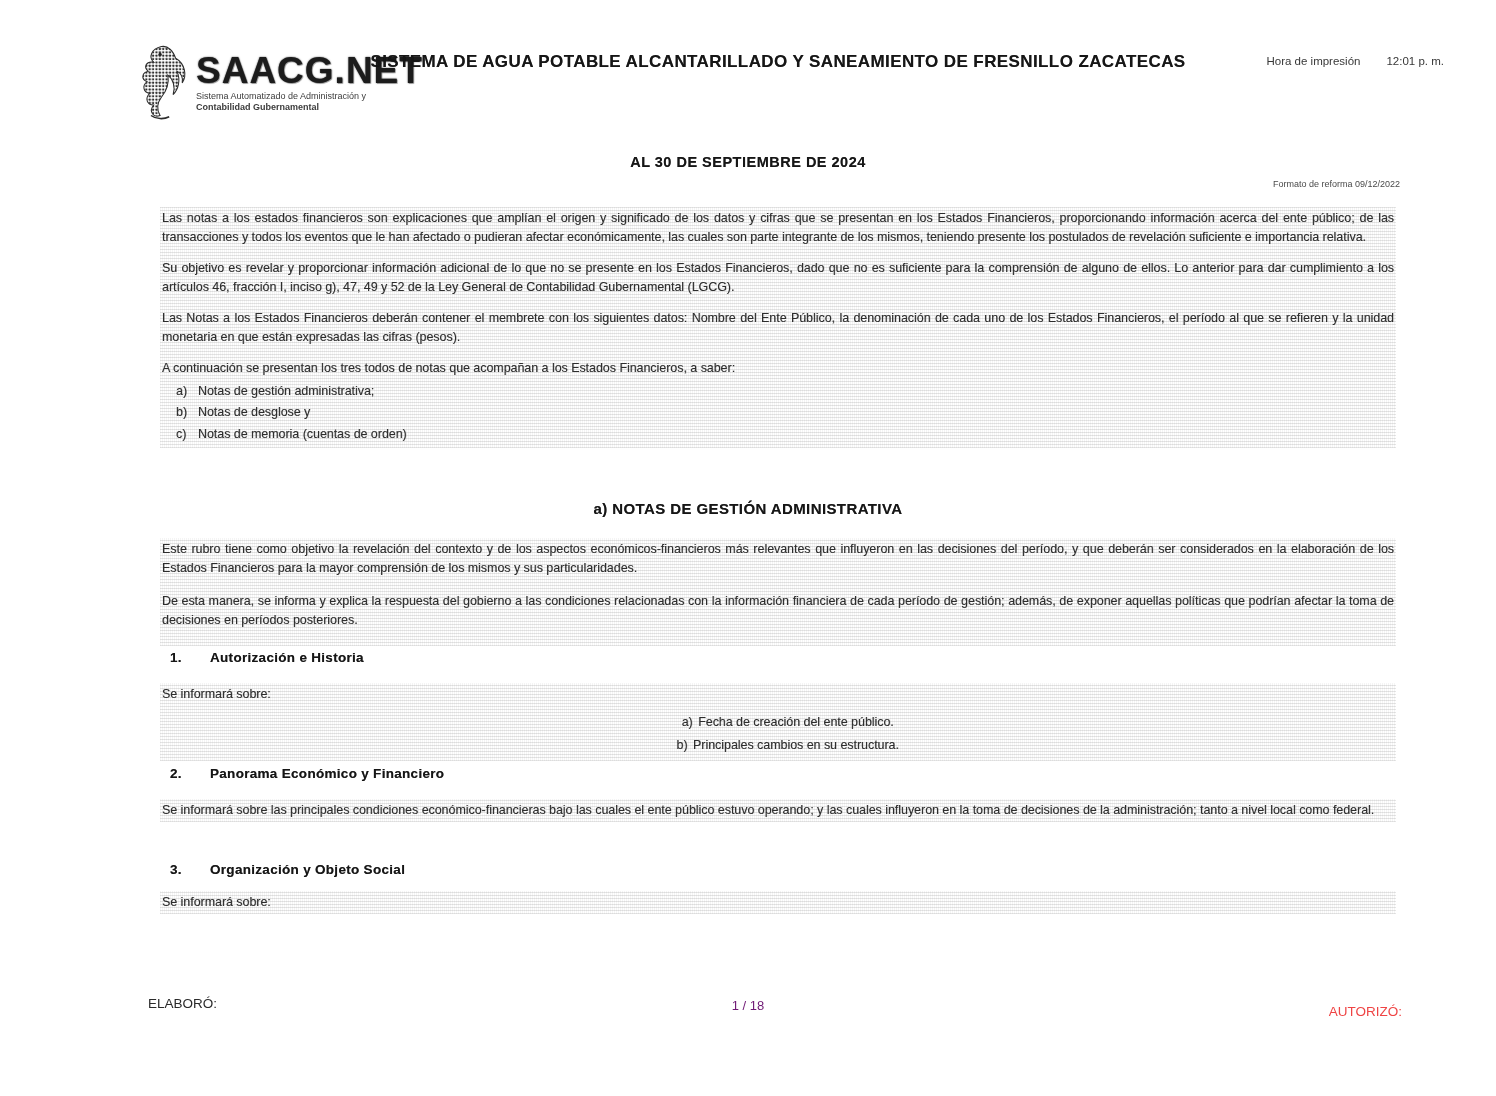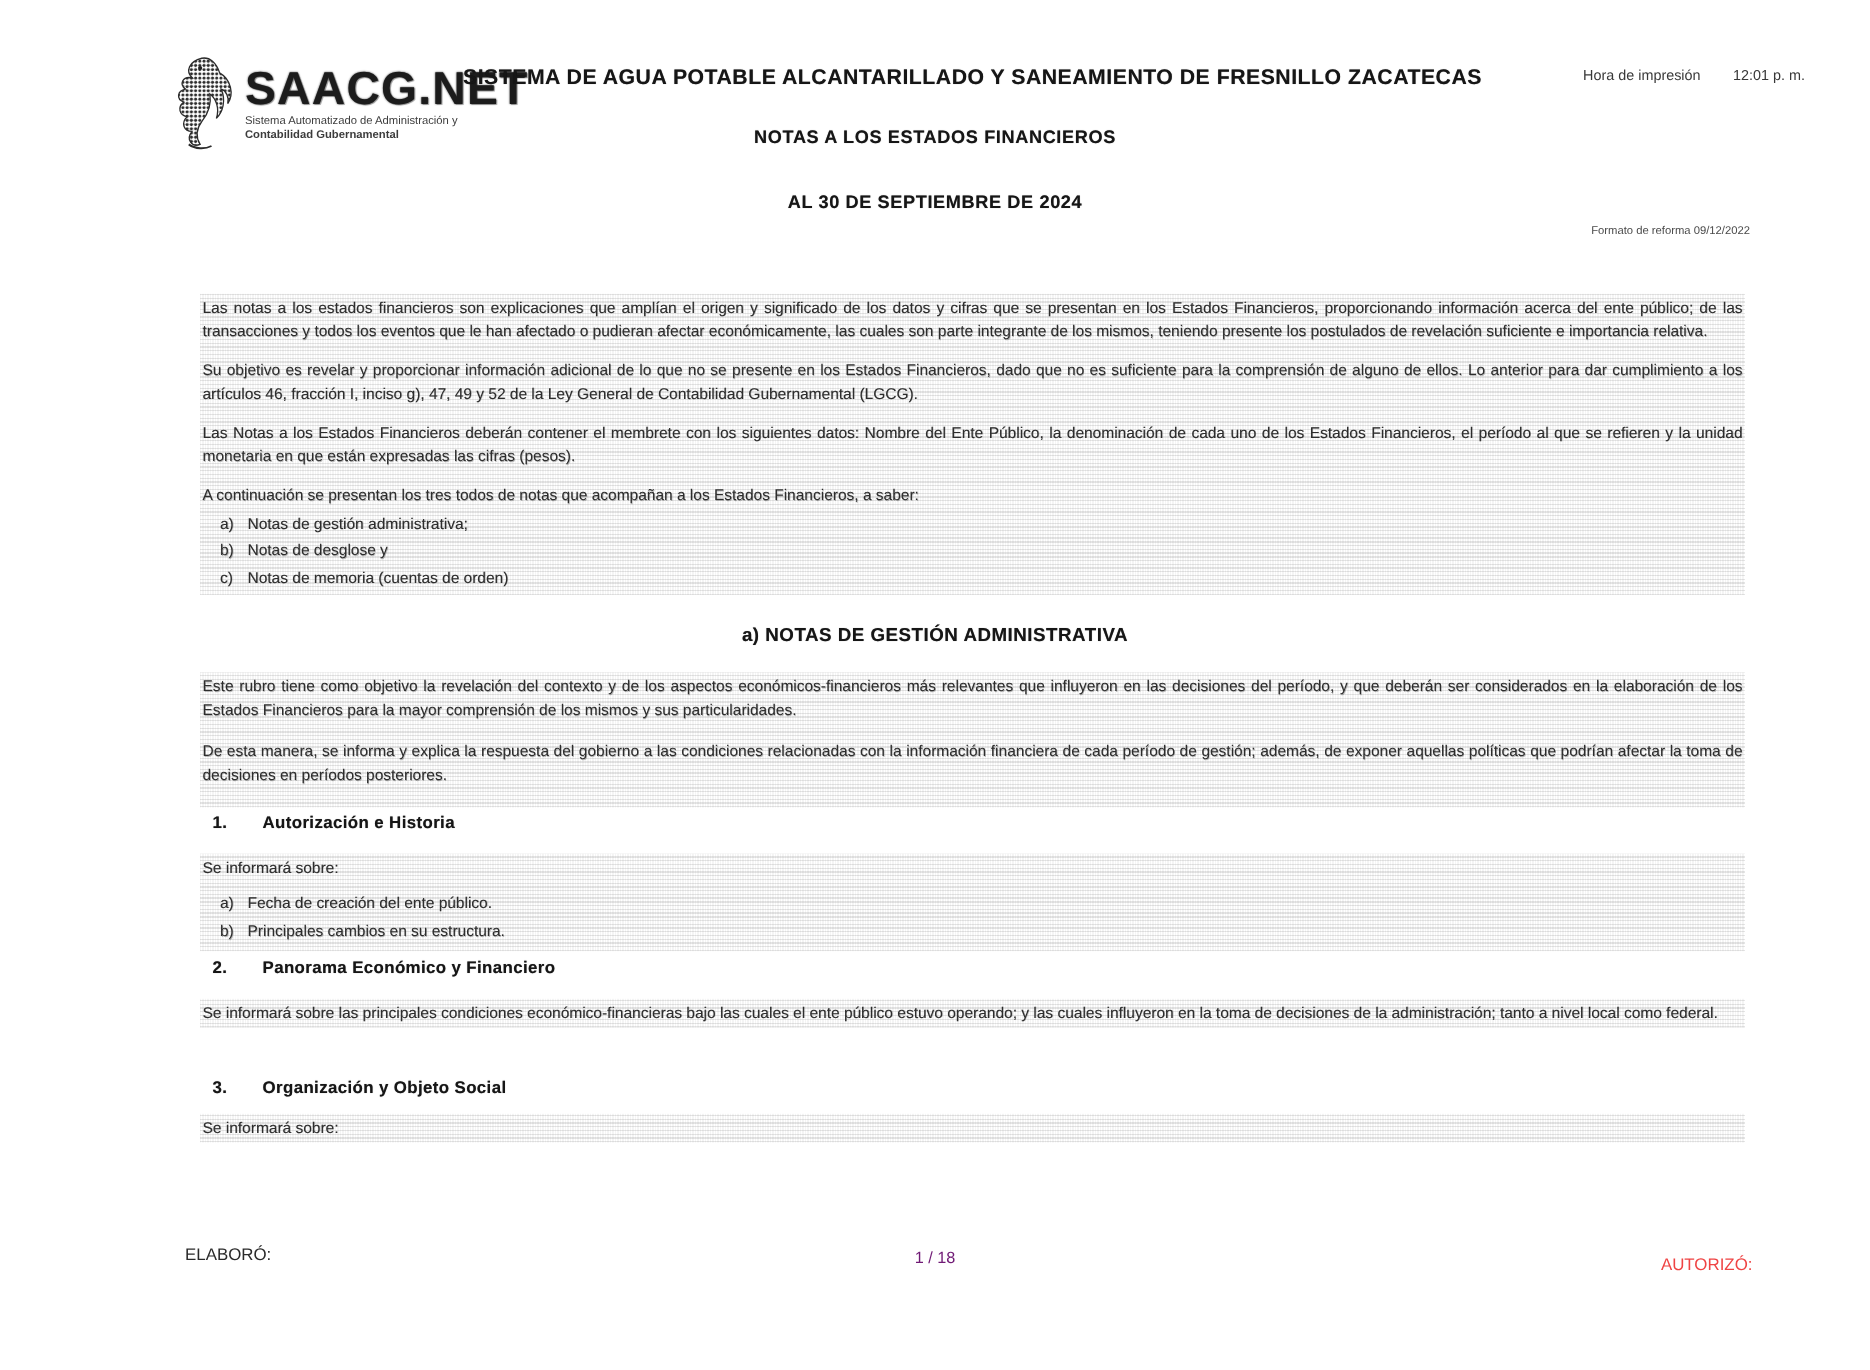--- a/index.html
+++ b/index.html
@@ -50,21 +50,21 @@
     position:absolute;left:0;right:0;top:154px;text-align:center;
     font-size:14.5px;font-weight:bold;letter-spacing:0.5px;
   }
   .format-note{
     position:absolute;right:96px;top:179px;font-size:9px;color:#4a4a4a;filter:blur(0.35px);
   }
 
   
   .intro-band{
     position:absolute;left:160px;width:1232px;top:207px;
-    font-size:12.4px;line-height:18.5px;padding:2px 2px;margin-top:28px;
+    font-size:12.4px;line-height:18.5px;padding:2px 2px;
   }
   .intro-band p{margin:0 0 13px 0;}
   .intro-band p.tight{margin-bottom:4px;}
   .note-list{margin:0;padding:0;list-style:none;}
   .note-list li{margin:0 0 3px 14px;}
   .li-label{display:inline-block;width:22px;}
 
   .section-a-title{
     position:absolute;left:0;right:0;top:500px;text-align:center;
     font-size:15px;font-weight:bold;letter-spacing:0.4px;
@@ -79,21 +79,21 @@
     position:absolute;left:170px;display:flex;
     font-size:13.5px;font-weight:bold;letter-spacing:0.3px;
   }
   .num-heading .num{width:40px;}
   .h1-pos{top:650px;}
   .h2-pos{top:766px;}
   .h3-pos{top:862px;}
 
   .band-1{position:absolute;left:160px;width:1232px;top:683px;font-size:12.4px;line-height:19px;padding:2px;}
   .band-1 .lead{margin:0 0 9px 0;}
-  .band-1 li{margin:0 0 4px 14px;}
+  .band-1 li{margin:0 0 4px 14px;text-align:center;}
   .band-2{position:absolute;left:160px;width:1232px;top:799px;font-size:12.4px;line-height:19px;padding:2px;}
   .band-2 p{margin:0;}
   .band-3{position:absolute;left:160px;width:1232px;top:891px;font-size:12.4px;line-height:19px;padding:2px;}
   .band-3 p{margin:0;}
 
   .footer-elaboro{position:absolute;left:148px;top:996px;font-size:13.5px;color:#2a2a2a;filter:blur(0.2px);}
   .footer-page{position:absolute;left:0;right:0;top:998px;text-align:center;font-size:13px;color:#701a75;}
   .footer-autorizo{position:absolute;right:94px;top:1004px;font-size:13.5px;color:#ef4444;filter:blur(0.2px);}
 </style>
 </head>
@@ -120,21 +120,20 @@
     </div>
   </div>
 
   <div class="entity-title crisp deg">SISTEMA DE AGUA POTABLE ALCANTARILLADO  Y SANEAMIENTO DE FRESNILLO ZACATECAS</div>
 
   <div class="print-time">
     <span>Hora de impresión</span>
     <span>12:01 p. m.</span>
   </div>
 
-  <div class="doc-title crisp">NOTAS A LOS ESTADOS FINANCIEROS</div>
   <div class="doc-date crisp">AL 30 DE SEPTIEMBRE DE 2024</div>
   <div class="format-note">Formato de reforma 09/12/2022</div>
 
   <div class="intro-band noise deg just">
     <p>Las notas a los estados financieros son explicaciones que amplían el origen y significado de los datos y cifras que se presentan en los Estados Financieros, proporcionando información acerca del ente público; de las transacciones y todos los eventos que le han afectado o pudieran afectar económicamente, las cuales son parte integrante de los mismos, teniendo presente los postulados de revelación suficiente e importancia relativa.</p>
     <p>Su objetivo es revelar y proporcionar información adicional de lo que no se presente en los Estados Financieros, dado que no es suficiente para la comprensión de alguno de ellos. Lo anterior para dar cumplimiento a los artículos 46, fracción I, inciso g), 47, 49 y 52 de la Ley General de Contabilidad Gubernamental (LGCG).</p>
     <p>Las Notas a los Estados Financieros deberán contener el membrete con los siguientes datos: Nombre del Ente Público, la denominación de cada uno de los Estados Financieros, el período al que se refieren y la unidad monetaria en que están expresadas las cifras (pesos).</p>
     <p class="tight">A continuación se presentan los tres todos de notas que acompañan a los Estados Financieros, a saber:</p>
     <ul class="note-list">
       <li>

